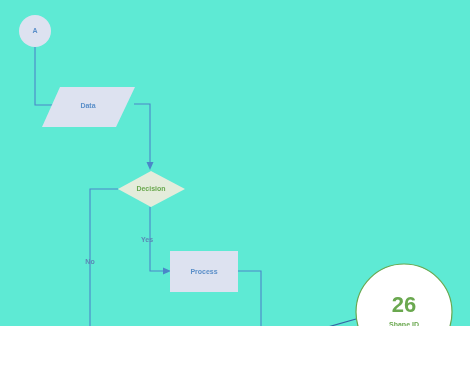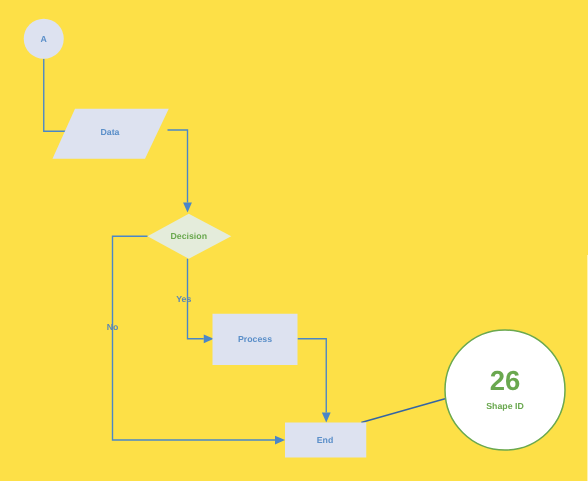--- a/index.html
+++ b/index.html
@@ -7,22 +7,22 @@
     margin: 0;
     padding: 0;
     background: #ffffff;
   }
   body {
     font-family: "Liberation Sans", sans-serif;
   }
   #canvas {
     position: relative;
     width: 470px;
-    height: 385px;
-    background: #fde047;
+    height: 326px;
+    background: #5eead4;
     overflow: hidden;
   }
   #diagram-svg {
     position: absolute;
     left: 0;
     top: 0;
     width: 470px;
     height: 385px;
   }
   .node-label {

